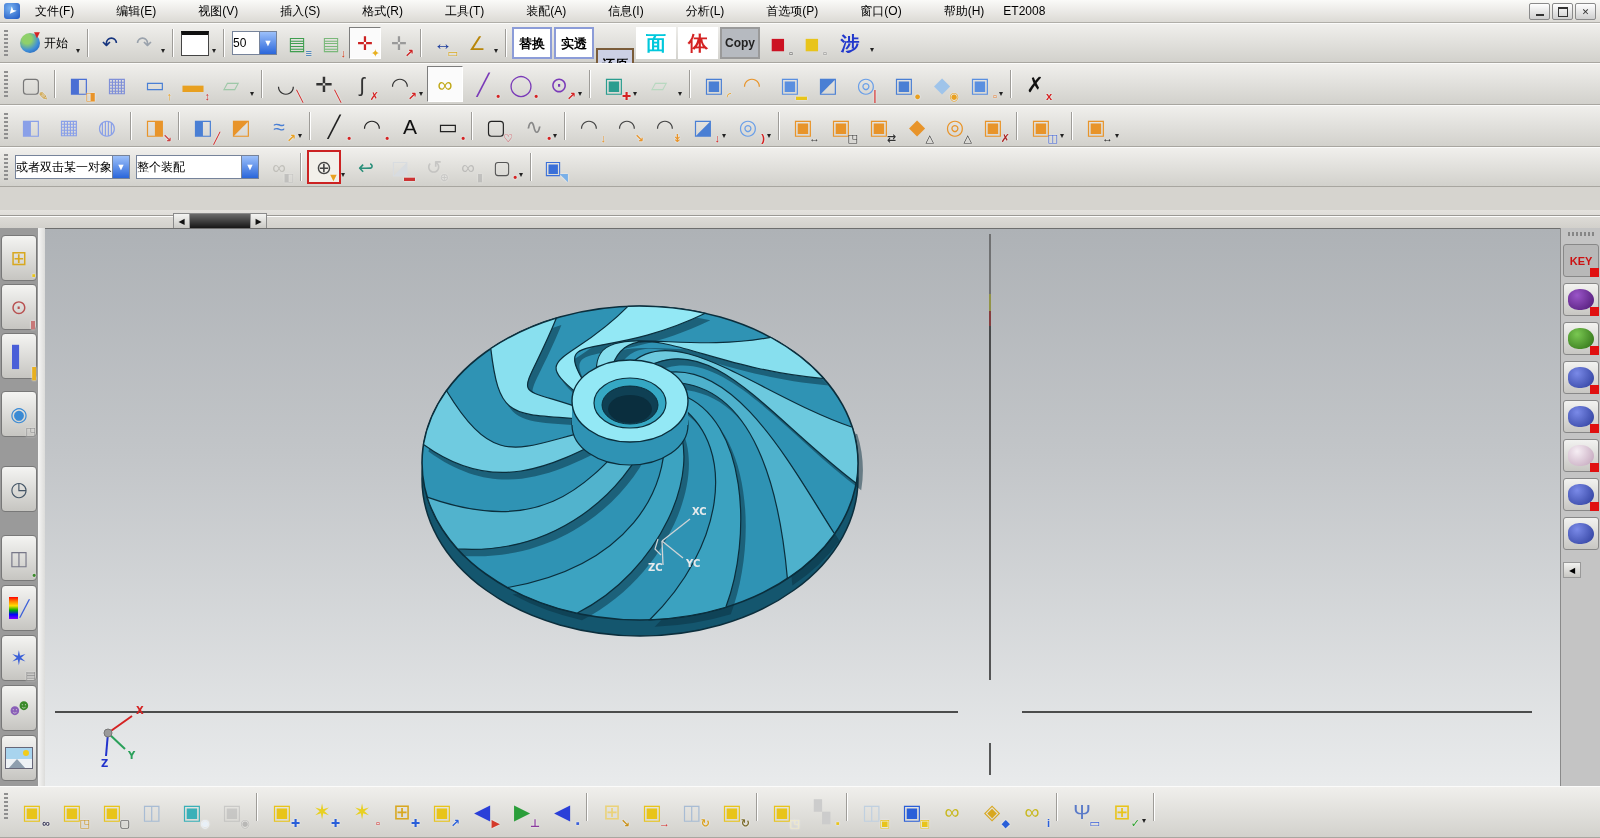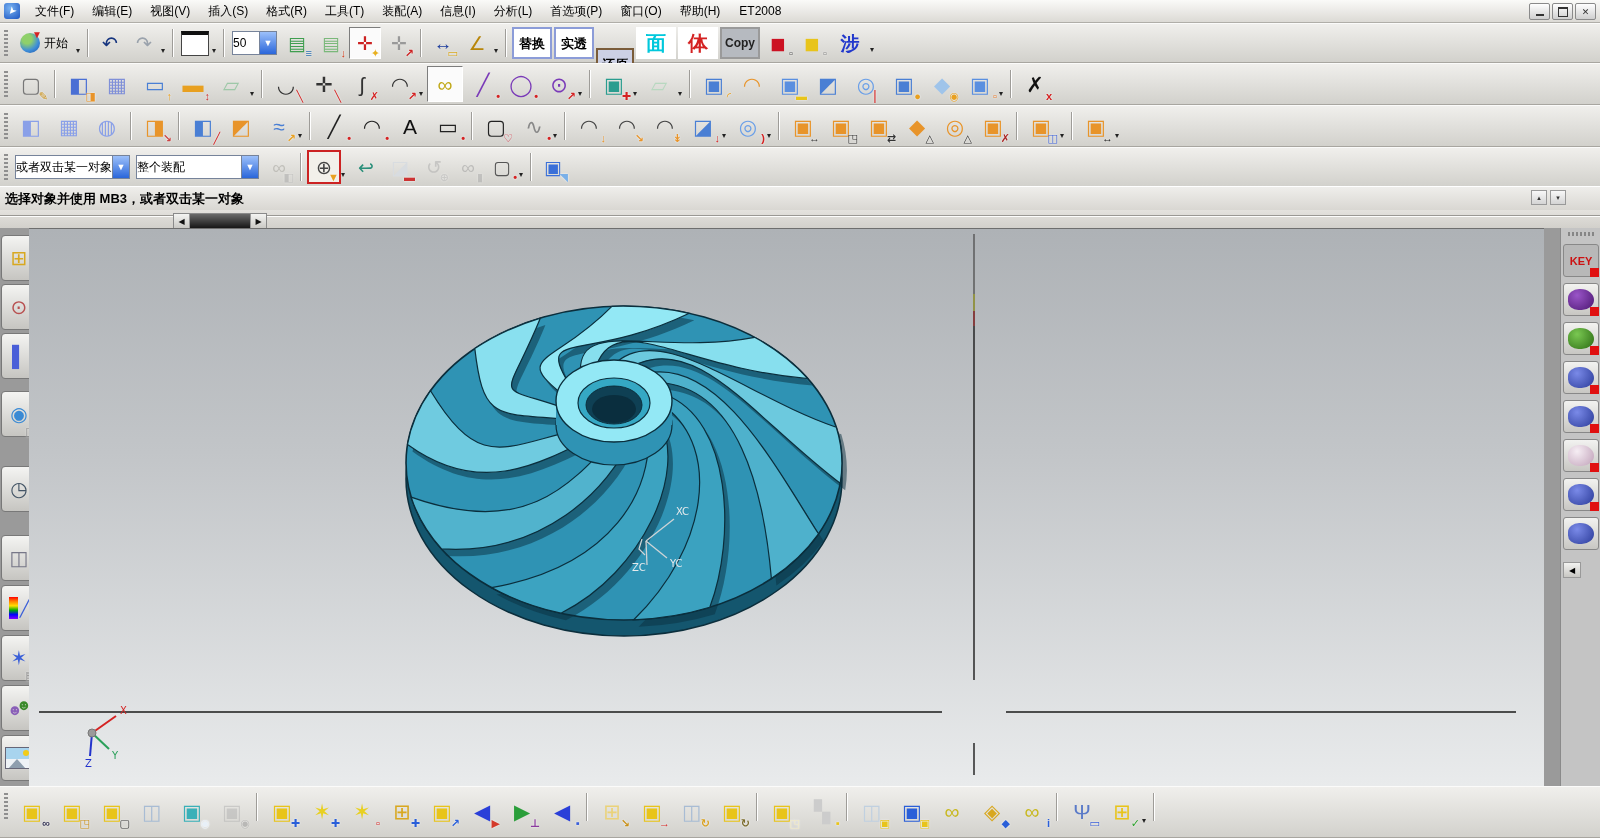--- a/index.html
+++ b/index.html
@@ -64,22 +64,22 @@
   .sbtn{width:15px;height:100%;background:linear-gradient(#f4f4f2,#cac9c5);border-right:1px solid #999;
     display:flex;align-items:center;justify-content:center;font-size:8px;color:#111;}
   .sbtn.right{border-right:none;border-left:1px solid #999;}
   .sthumb{flex:1;background:linear-gradient(#6a6a6a,#161616);margin:0;}
   
   .main{position:absolute;left:0;top:228px;width:1600px;height:558px;background:#9a9a9a;}
   .resourcebar{position:absolute;left:0;top:0;width:38px;height:558px;background:#9a9a9a;display:flex;flex-direction:column;align-items:center;}
   .rbtn{position:relative;width:34px;height:44px;flex:none;border:1px solid #787878;border-radius:4px;
     background:linear-gradient(#f4f4f2,#c6c5c1);display:flex;align-items:center;justify-content:center;}
   .resizer{position:absolute;left:38px;top:0;width:7px;height:558px;background:linear-gradient(90deg,#f6f6f5,#dcdcda);border-right:1px solid #808080;}
-  .viewport{position:absolute;left:29px;top:0;width:1515px;height:558px;
-    background:linear-gradient(180deg,#aeb2b6 0%,#c2c5c8 40%,#e9ebec 100%);border-top:1px solid #6e6e6e;}
+  .viewport{position:absolute;left:45px;top:0;width:1515px;height:558px;
+    background:linear-gradient(180deg,#aeb2b6 0%,#c2c5c8 40%,#e9ebec 100%);border-top:1px solid #6e6e6e;font-weight:bold;}
   .palettebar{position:absolute;left:1560px;top:0;width:40px;height:558px;background:#c4c4c4;border-left:1px solid #8a8a8a;
     display:flex;flex-direction:column;align-items:center;}
   .phandle{height:4px;width:26px;margin:4px 0 2px;flex:none;background:repeating-linear-gradient(90deg,#868686 0 2px,transparent 2px 4px);}
   .pbtn{position:relative;width:34px;height:31px;margin-top:6px;flex:none;border:1px solid #888;border-radius:3px;
     background:linear-gradient(#f2f2f0,#c8c7c3);display:flex;align-items:center;justify-content:center;}
   .badge{position:absolute;right:-1px;bottom:-1px;width:9px;height:9px;background:#e01010;}
   .keytxt{color:#cc1111;font-weight:bold;font-size:11px;letter-spacing:0;}
   .partblob{width:26px;height:21px;border-radius:45% 55% 50% 42%;}
   .pscroll{width:16px;height:14px;margin-top:12px;align-self:flex-start;margin-left:2px;border:1px solid #999;
     background:linear-gradient(#f2f2f0,#c8c7c3);font-size:8px;display:flex;align-items:center;justify-content:center;}
@@ -97,21 +97,21 @@
   .ppl .p2{left:10px;top:0;color:#3a8a2a;}
   svg text{font-family:"DejaVu Sans",sans-serif;}
 </style>
 </head>
 <body>
 
 <div class="app">
 
   <div class="menubar">
     <div class="appicon"><span>➤</span></div>
-    <div id="menu-items" style="display:flex;align-items:flex-start;">
+    <div id="menu-items" style="display:flex;align-items:flex-start;gap:24px;">
         <span class="mitem">文件(F)</span>
         <span class="mitem">编辑(E)</span>
         <span class="mitem">视图(V)</span>
         <span class="mitem">插入(S)</span>
         <span class="mitem">格式(R)</span>
         <span class="mitem">工具(T)</span>
         <span class="mitem">装配(A)</span>
         <span class="mitem">信息(I)</span>
         <span class="mitem">分析(L)</span>
         <span class="mitem">首选项(P)</span>
@@ -476,27 +476,20 @@
         <span class="gover" style="color: rgb(212, 34, 34);">•</span>
         <span class="caret">▾</span>
       </div>
       <div class="tsep"></div>
       <div class="tbtn">
         <span class="gmain" style="color: rgb(58, 111, 216);">▣</span>
         <span class="gover" style="color: rgb(122, 176, 232);">◥</span>
       </div>
     </div>
 
-  <div class="promptbar">
-    <span class="prompttext">选择对象并使用 MB3，或者双击某一对象</span>
-    <div class="prbtns">
-      <div class="prbtn">▴</div>
-      <div class="prbtn">▾</div>
-    </div>
-  </div>
   <div class="scrollstrip">
     <div class="groove"></div>
     <div class="hscroll">
       <div class="sbtn">◀</div>
       <div class="sthumb"></div>
       <div class="sbtn right">▶</div>
     </div>
   </div>
 
   <div class="main">

